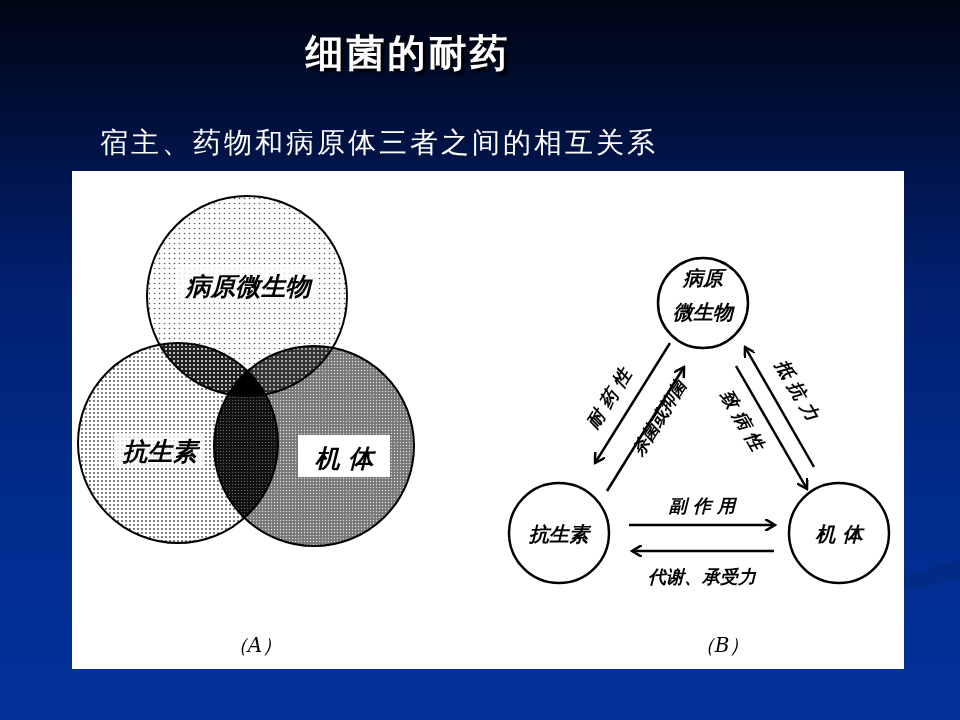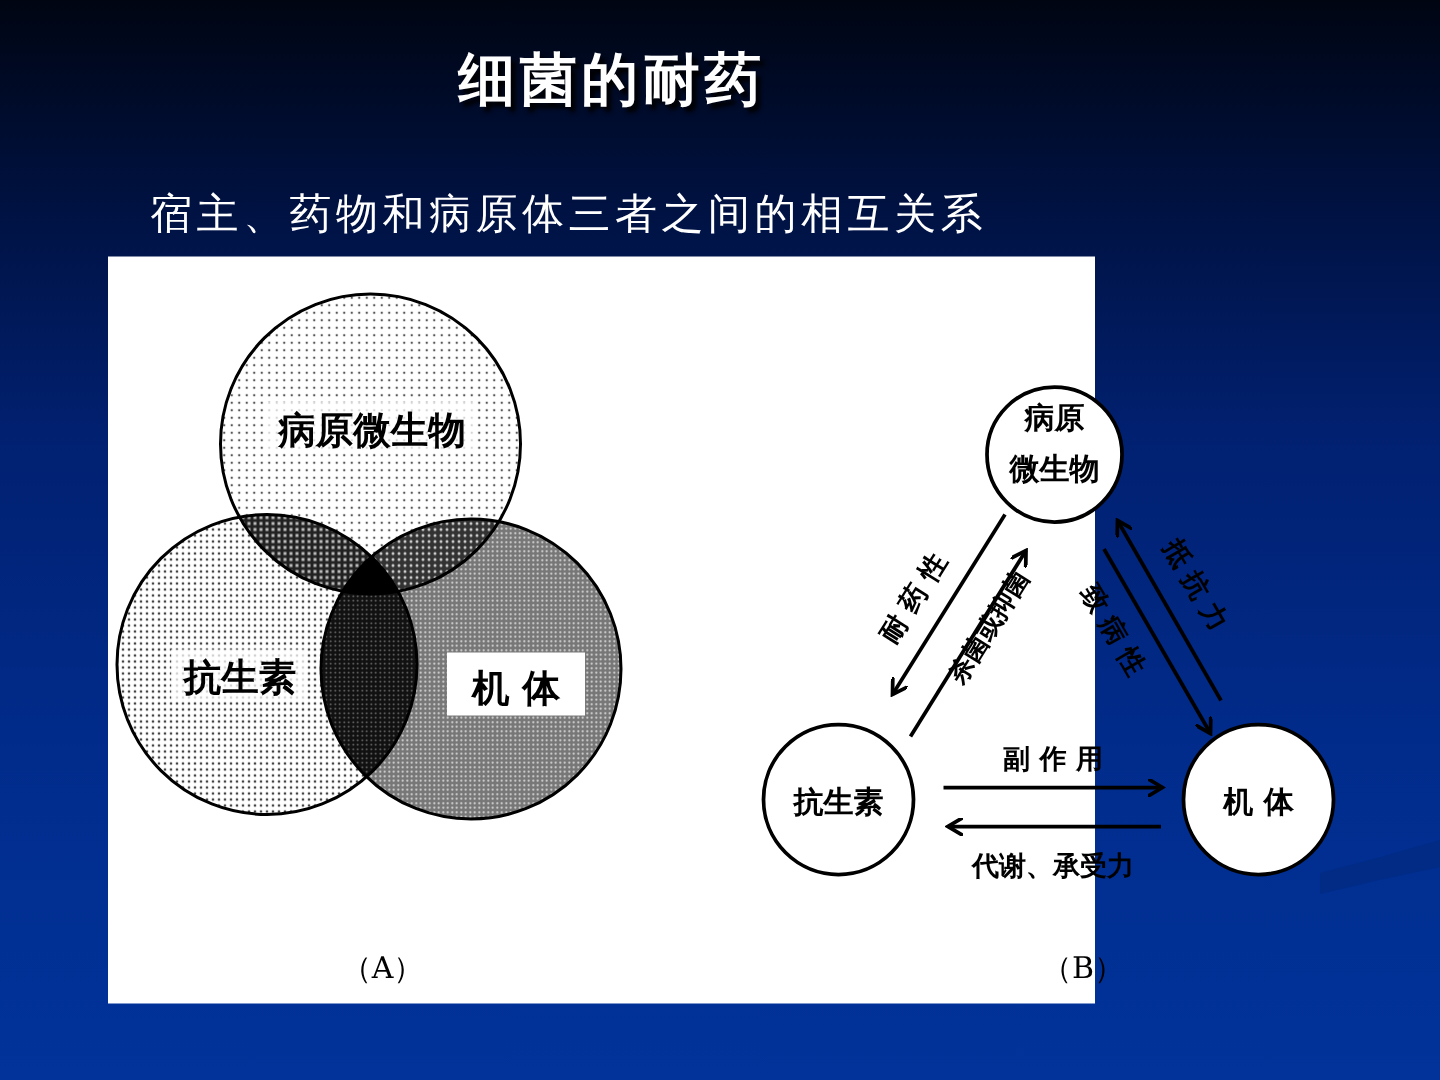--- a/index.html
+++ b/index.html
@@ -15,21 +15,21 @@
     position:absolute; left:0; top:28px; width:816px; text-align:center;
     color:#ffffff; font-size:38px; font-weight:bold; letter-spacing:3px;
     text-shadow: 3px 3px 3px #000000;
     font-family: "DejaVu Serif", "Liberation Serif", serif;
   }
   .subtitle {
     position:absolute; left:100px; top:124px; color:#ffffff; font-size:28px;
     letter-spacing:3px; font-family: "DejaVu Serif", "Liberation Serif", serif;
   }
   .figure-panel {
-    position:absolute; left:72px; top:171px; width:658px; height:498px; background:#ffffff;
+    position:absolute; left:72px; top:171px; width:832px; height:498px; background:#ffffff;font-style:italic;
   }
   .figure-panel svg { position:absolute; left:0; top:0; }
   .svgtext { font-family: "DejaVu Sans", "Liberation Sans", sans-serif; font-weight:bold; fill:#000; }
   .caption { font-family: "DejaVu Serif", "Liberation Serif", serif; fill:#000; }
 </style>
 </head>
 <body>
 
 <svg class="swoosh" width="80" height="40" viewBox="0 0 80 40">
   <path d="M0 22 Q40 12 80 0 L80 18 Q40 26 0 36 Z" fill="#012a82" opacity="0.8"></path>

